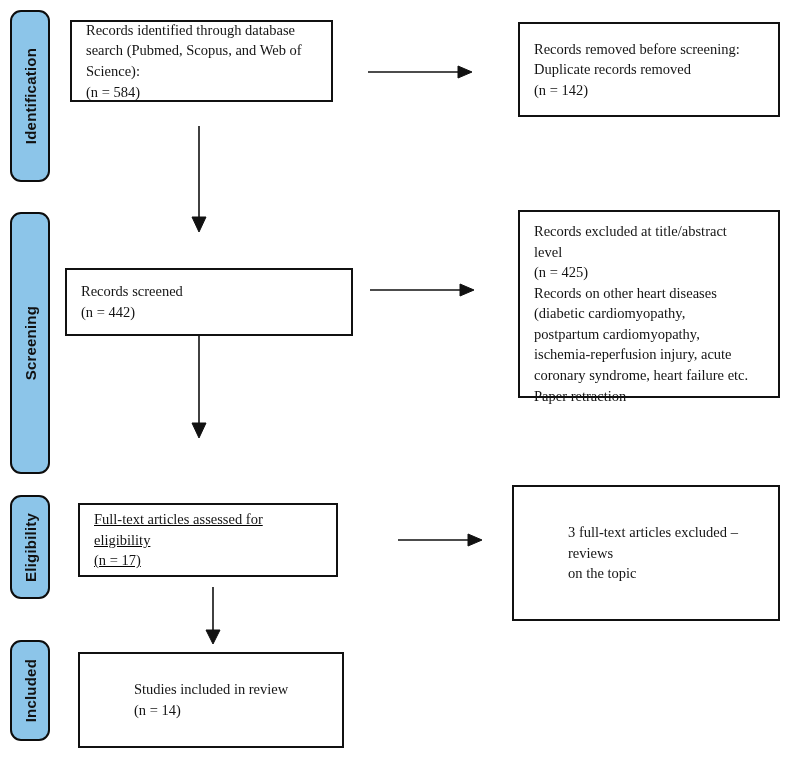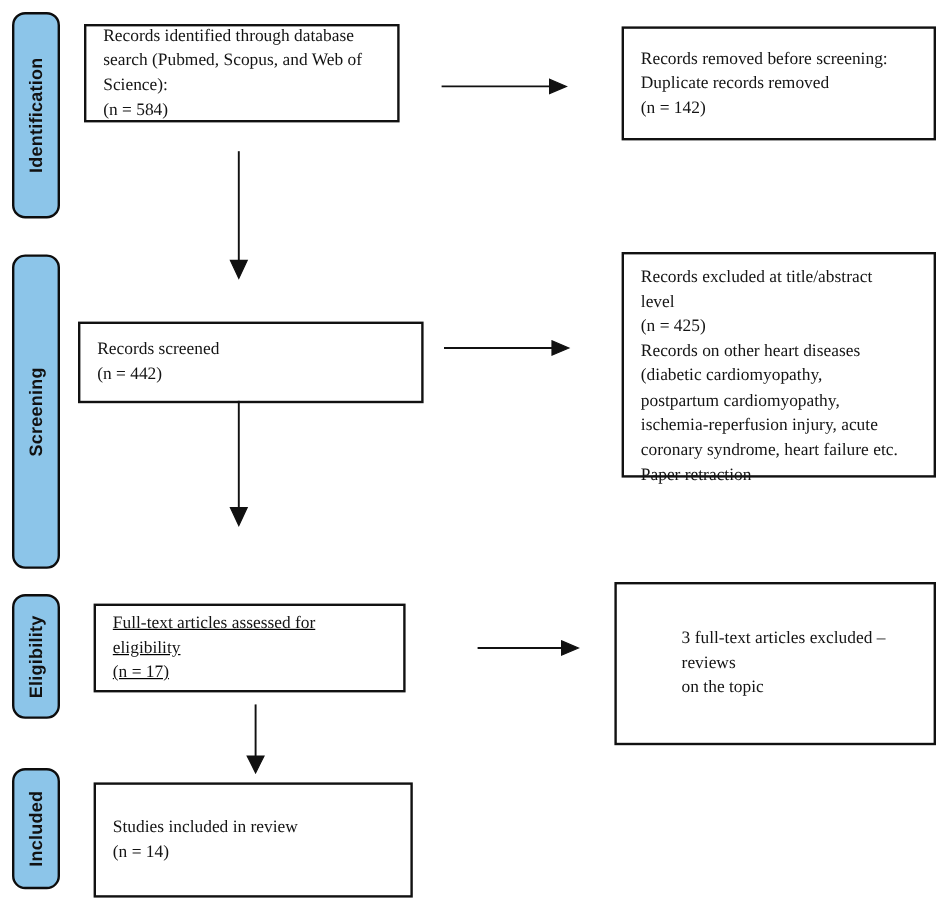--- a/index.html
+++ b/index.html
@@ -134,21 +134,21 @@
     <div class="box-text">Full-text articles assessed for
 eligibility
 (n = 17)</div>
   </div>
 
   <div class="flow-box" style="left:512px; top:485px; width:268px; height:136px;padding-left:40px;">
     <div class="box-text">3 full-text articles excluded – reviews
 on the topic</div>
   </div>
 
-  <div class="flow-box" style="left:78px; top:652px; width:266px; height:96px;">
+  <div class="flow-box" style="left:78px; top:652px; width:266px; height:96px;padding-left:40px;">
     <div class="box-text">Studies included in review
 (n = 14)</div>
   </div>
 
   <svg class="arrow" style="left:366px; top:58px;" width="120" height="28">
     <line x1="2" y1="14" x2="92" y2="14"></line>
     <polygon points="92,8 106,14 92,20"></polygon>
   </svg>
 
   <svg class="arrow" style="left:186px; top:124px;" width="28" height="112">

